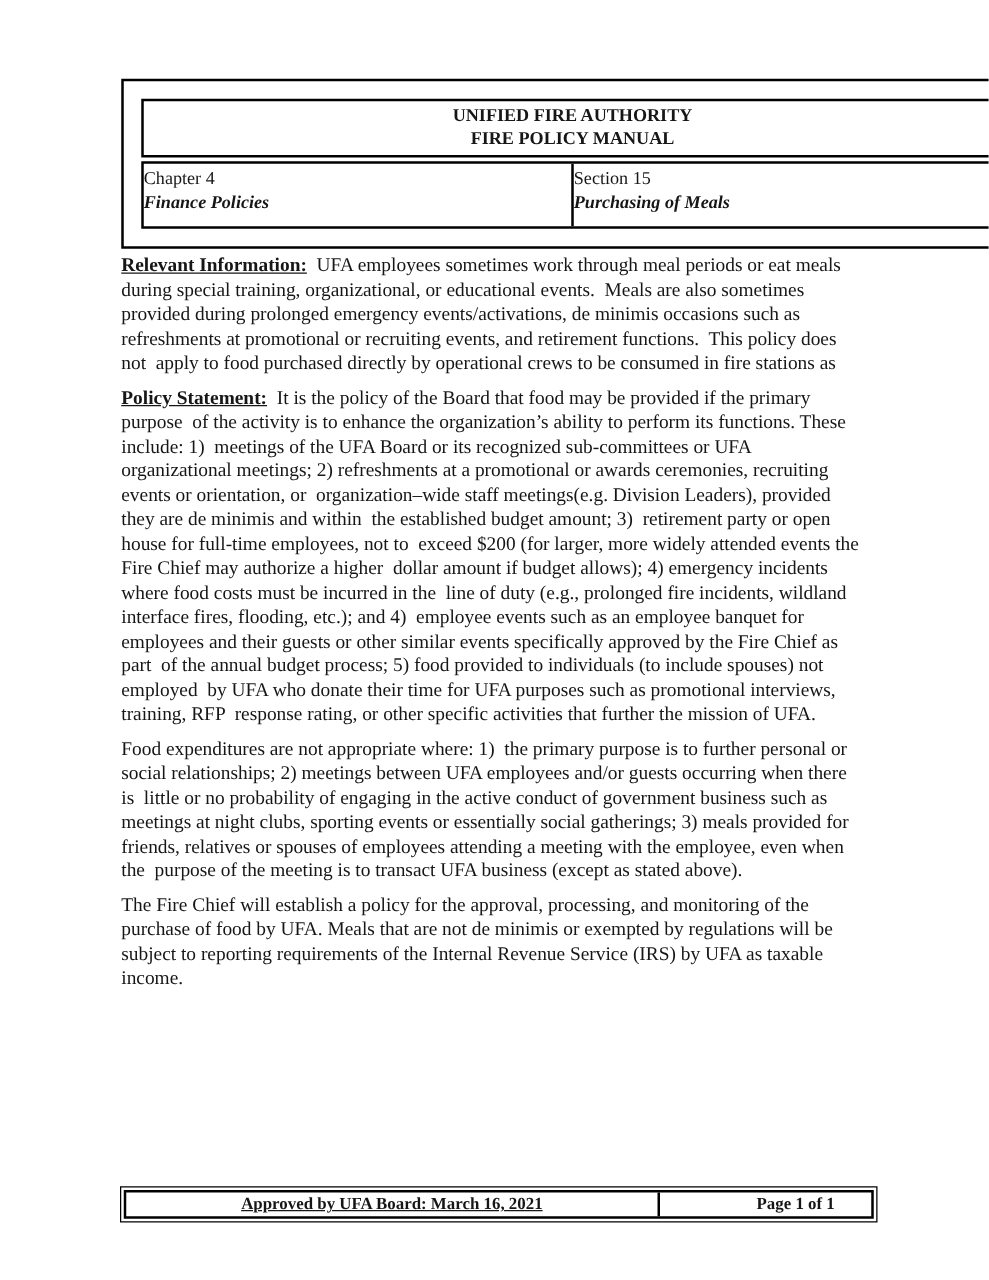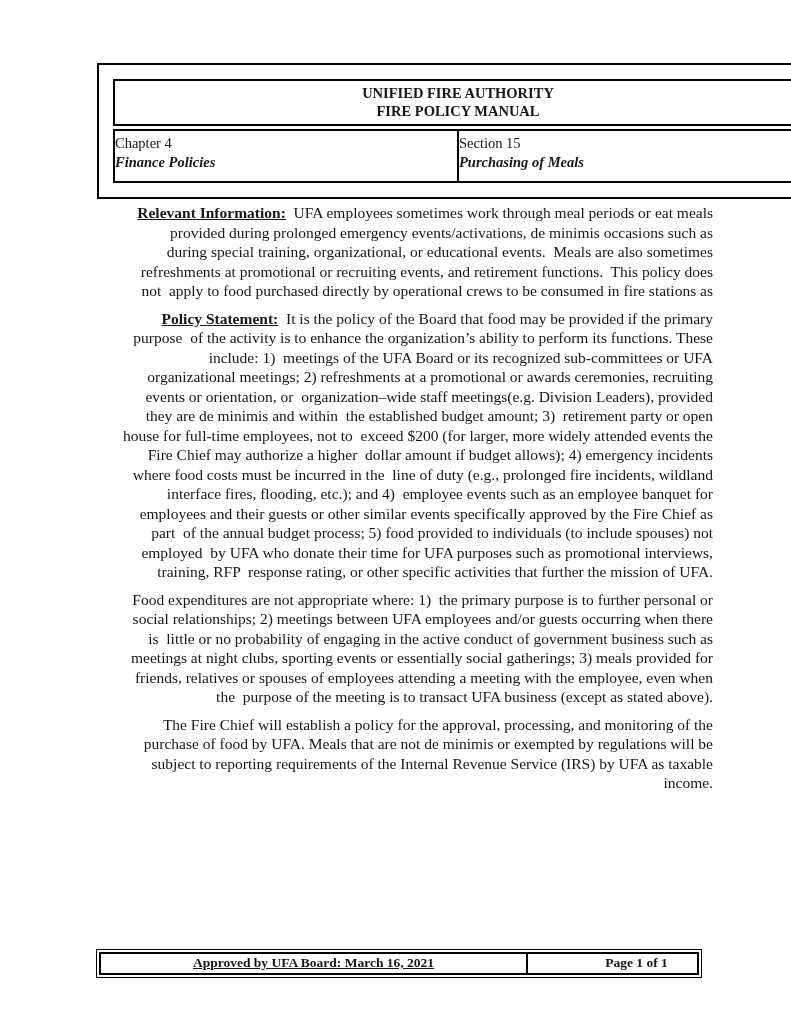--- a/index.html
+++ b/index.html
@@ -49,21 +49,21 @@
   
   .body-text {
     position: absolute;
     left: 97px; top: 203px; width: 616px;
     font-size: 15.5px;
     line-height: 19.5px;
   }
   .para { margin: 0; }
   .para + .para { margin-top: 8px; }
   .para.gap-large { }
-  .line { display: block; white-space: pre-wrap; text-align: right; }
+  .line { display: block; white-space: pre-wrap; }
   .lead { font-weight: bold; text-decoration: underline; }
 
   
   .footer-table {
     position: absolute;
     left: 96px; top: 949px; width: 606px;
     box-sizing: border-box;
     border: 1px solid #000;
     padding: 2px;
   }
@@ -103,22 +103,22 @@
       <div class="hd-cell">
         <div>Section 15</div>
         <div class="cell-name">Purchasing of Meals</div>
       </div>
     </div>
   </div>
 
   <main class="body-text" id="paragraphs">
       <p class="para">
         <span class="line"><span class="lead">Relevant Information:</span>  UFA employees sometimes work through meal periods or eat meals</span>
+        <span class="line">during special training, organizational, or educational events.  Meals are also sometimes</span>
         <span class="line">provided during prolonged emergency events/activations, de minimis occasions such as</span>
-        <span class="line">during special training, organizational, or educational events.  Meals are also sometimes</span>
         <span class="line">refreshments at promotional or recruiting events, and retirement functions.  This policy does</span>
         <span class="line">not  apply to food purchased directly by operational crews to be consumed in fire stations as</span>
       </p>
       <p class="para gap-large">
         <span class="line"><span class="lead">Policy Statement:</span>  It is the policy of the Board that food may be provided if the primary</span>
         <span class="line">purpose  of the activity is to enhance the organization’s ability to perform its functions. These</span>
         <span class="line">include: 1)  meetings of the UFA Board or its recognized sub-committees or UFA</span>
         <span class="line">organizational meetings; 2) refreshments at a promotional or awards ceremonies, recruiting</span>
         <span class="line">events or orientation, or  organization–wide staff meetings(e.g. Division Leaders), provided</span>
         <span class="line">they are de minimis and within  the established budget amount; 3)  retirement party or open</span>

